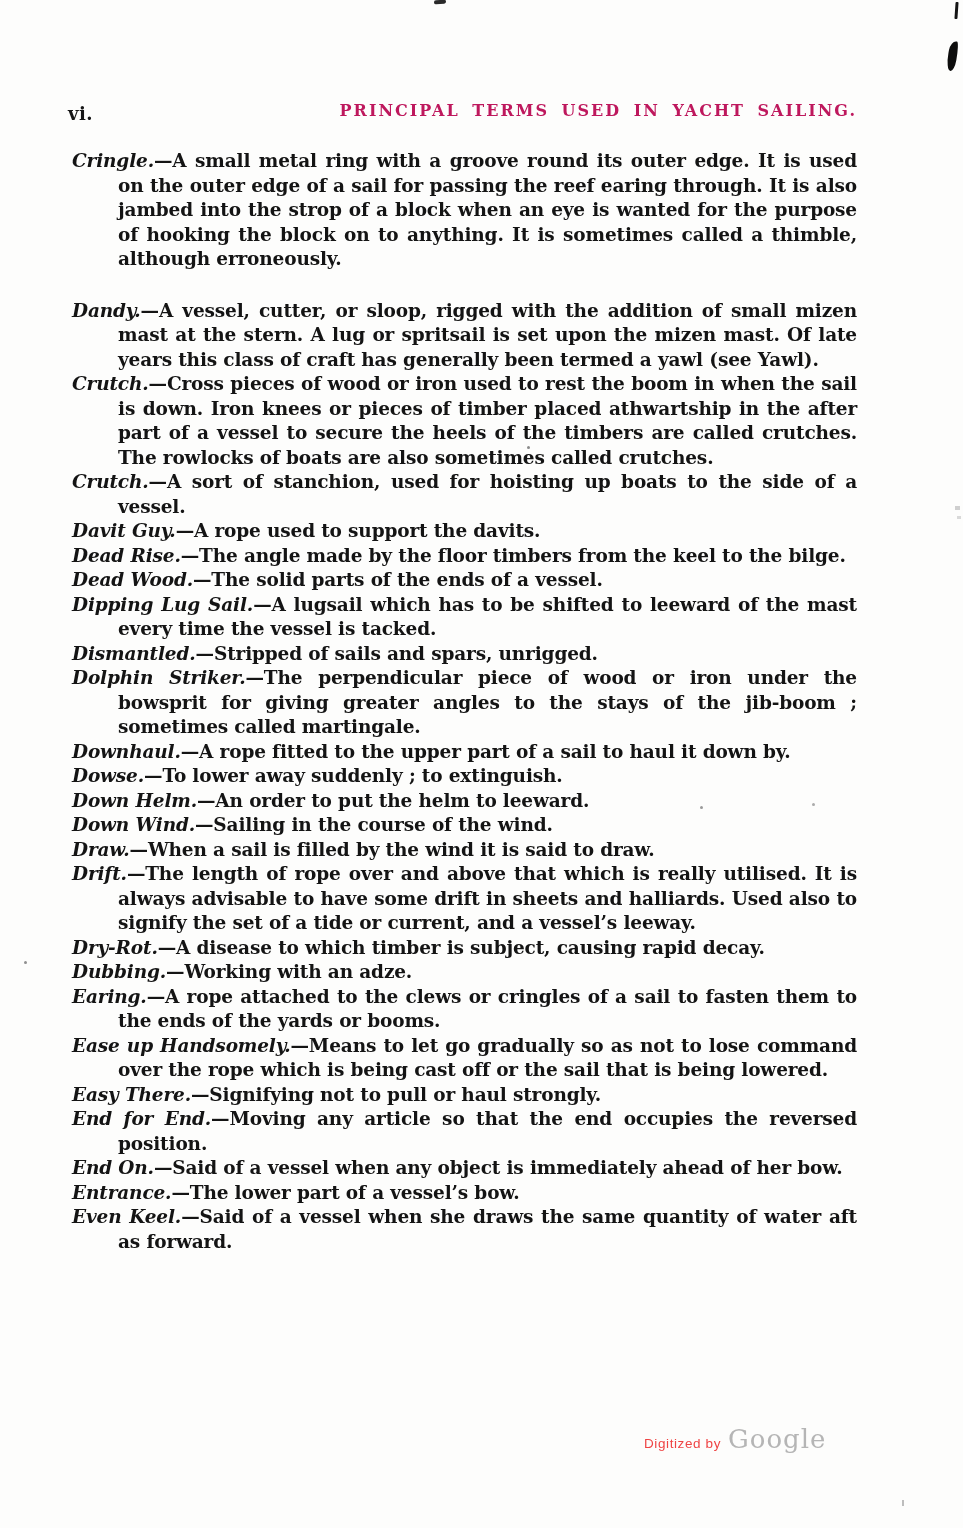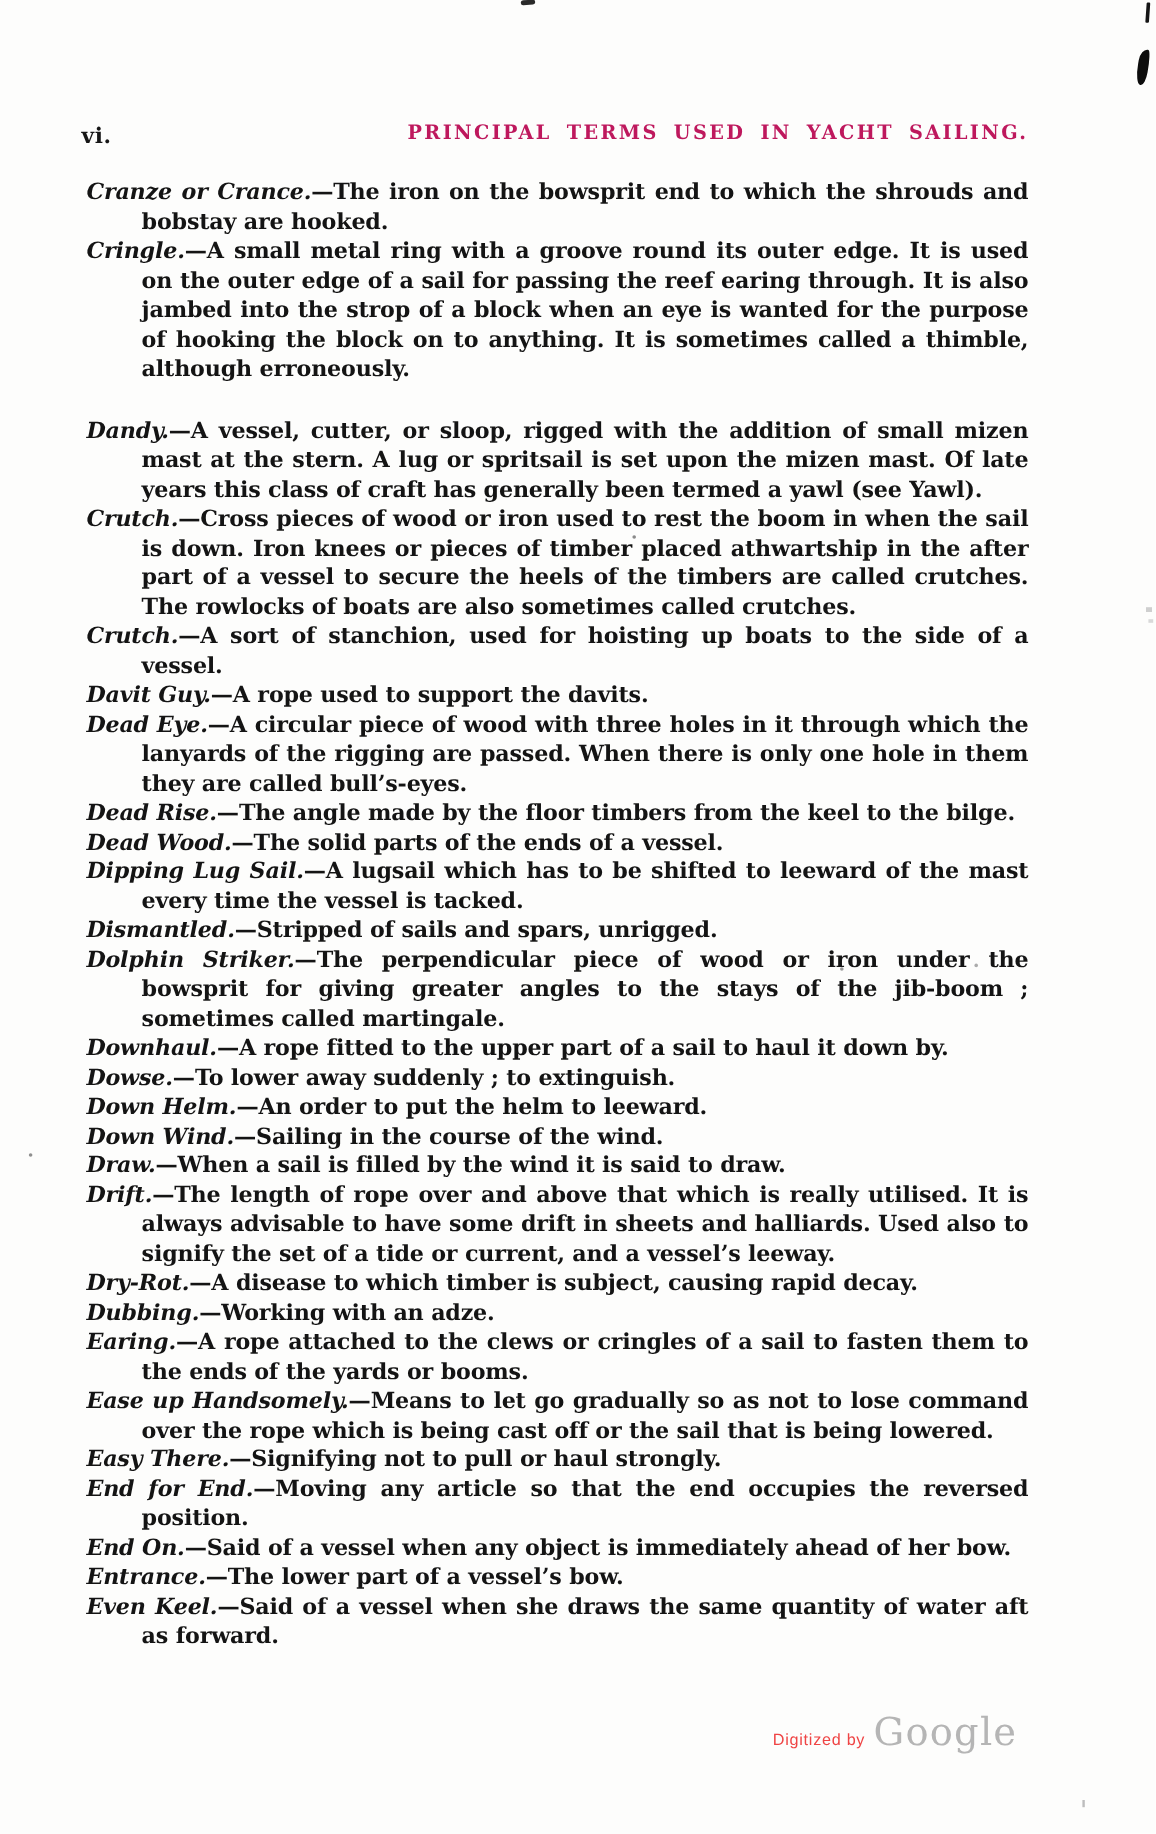--- a/index.html
+++ b/index.html
@@ -85,21 +85,21 @@
     user-select: none;
   }
   .wm-prefix {
     font-family: "Liberation Sans", sans-serif;
     font-size: 13.5px;
     color: #ef4444;
     letter-spacing: 0.6px;
   }
   .wm-brand {
     font-family: "DejaVu Serif", serif;
-    font-size: 32px;
+    font-size: 26px;
     color: #b5b5b5;
     letter-spacing: 1px;
   }
 
   
   .ink {
     position: absolute;
   }
   .ink-top-center   { left: 434px; top: 0;     width: 12px; height: 4px;  background: #2a2a2a; border-radius: 2px; transform: rotate(-4deg); }
   .ink-tr-tick      { left: 955px; top: 2px;   width: 3px;  height: 17px; background: #151515; border-radius: 1px; transform: rotate(4deg); }
@@ -116,27 +116,25 @@
 <body>
 
 <div class="scan-page">
 
   <header class="page-header">
     <span class="page-number">vi.</span>
     <div class="running-header">PRINCIPAL TERMS USED IN YACHT SAILING.</div>
   </header>
 
   <main class="glossary">
-      <p class="entry"><span class="term">Cranze or Crance.</span><span class="def">—The iron on the bowsprit end to which the shrouds and bobstay are hooked.</span></p>
       <p class="entry"><span class="term">Cringle.</span><span class="def">—A small metal ring with a groove round its outer edge. It is used on the outer edge of a sail for passing the reef earing through. It is also jambed into the strop of a block when an eye is wanted for the purpose of hooking the block on to anything. It is sometimes called a thimble, although erroneously.</span></p>
       <p class="entry gap"><span class="term">Dandy.</span><span class="def">—A vessel, cutter, or sloop, rigged with the addition of small mizen mast at the stern. A lug or spritsail is set upon the mizen mast. Of late years this class of craft has generally been termed a yawl (see Yawl).</span></p>
       <p class="entry"><span class="term">Crutch.</span><span class="def">—Cross pieces of wood or iron used to rest the boom in when the sail is down. Iron knees or pieces of timber placed athwartship in the after part of a vessel to secure the heels of the timbers are called crutches. The rowlocks of boats are also sometimes called crutches.</span></p>
       <p class="entry"><span class="term">Crutch.</span><span class="def">—A sort of stanchion, used for hoisting up boats to the side of a vessel.</span></p>
       <p class="entry"><span class="term">Davit Guy.</span><span class="def">—A rope used to support the davits.</span></p>
-      <p class="entry"><span class="term">Dead Eye.</span><span class="def">—A circular piece of wood with three holes in it through which the lanyards of the rigging are passed. When there is only one hole in them they are called bull’s-eyes.</span></p>
       <p class="entry"><span class="term">Dead Rise.</span><span class="def">—The angle made by the floor timbers from the keel to the bilge.</span></p>
       <p class="entry"><span class="term">Dead Wood.</span><span class="def">—The solid parts of the ends of a vessel.</span></p>
       <p class="entry"><span class="term">Dipping Lug Sail.</span><span class="def">—A lugsail which has to be shifted to leeward of the mast every time the vessel is tacked.</span></p>
       <p class="entry"><span class="term">Dismantled.</span><span class="def">—Stripped of sails and spars, unrigged.</span></p>
       <p class="entry"><span class="term">Dolphin Striker.</span><span class="def">—The perpendicular piece of wood or iron under the bowsprit for giving greater angles to the stays of the jib-boom ; sometimes called martingale.</span></p>
       <p class="entry"><span class="term">Downhaul.</span><span class="def">—A rope fitted to the upper part of a sail to haul it down by.</span></p>
       <p class="entry"><span class="term">Dowse.</span><span class="def">—To lower away suddenly ; to extinguish.</span></p>
       <p class="entry"><span class="term">Down Helm.</span><span class="def">—An order to put the helm to leeward.</span></p>
       <p class="entry"><span class="term">Down Wind.</span><span class="def">—Sailing in the course of the wind.</span></p>
       <p class="entry"><span class="term">Draw.</span><span class="def">—When a sail is filled by the wind it is said to draw.</span></p>

